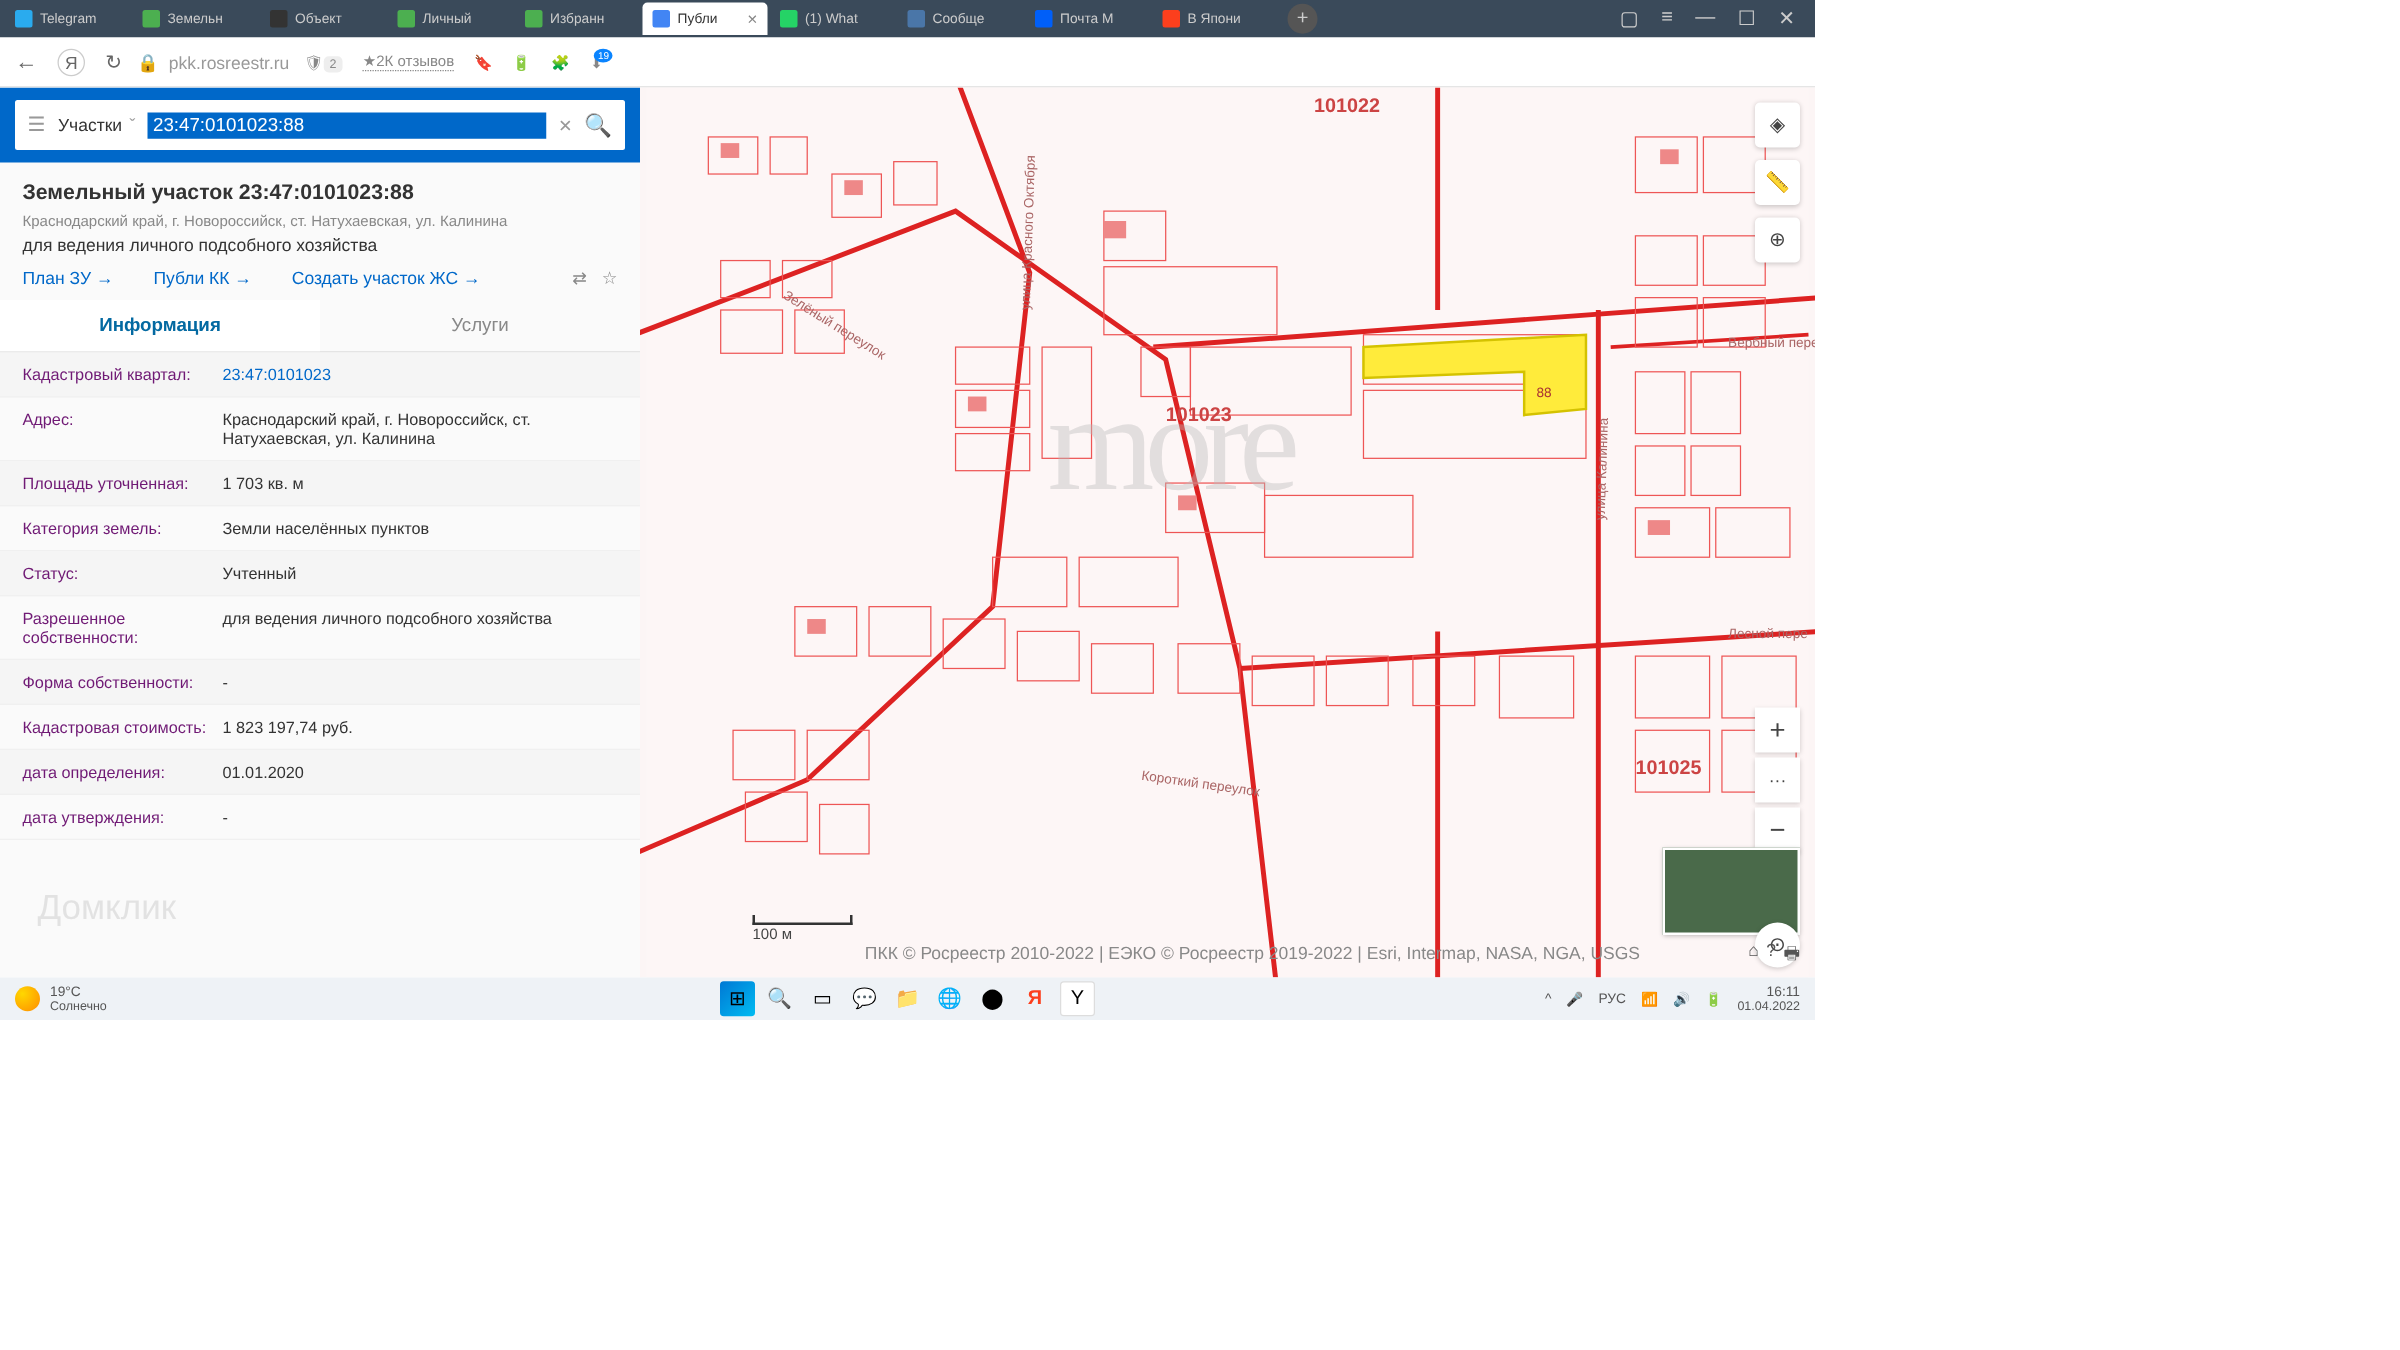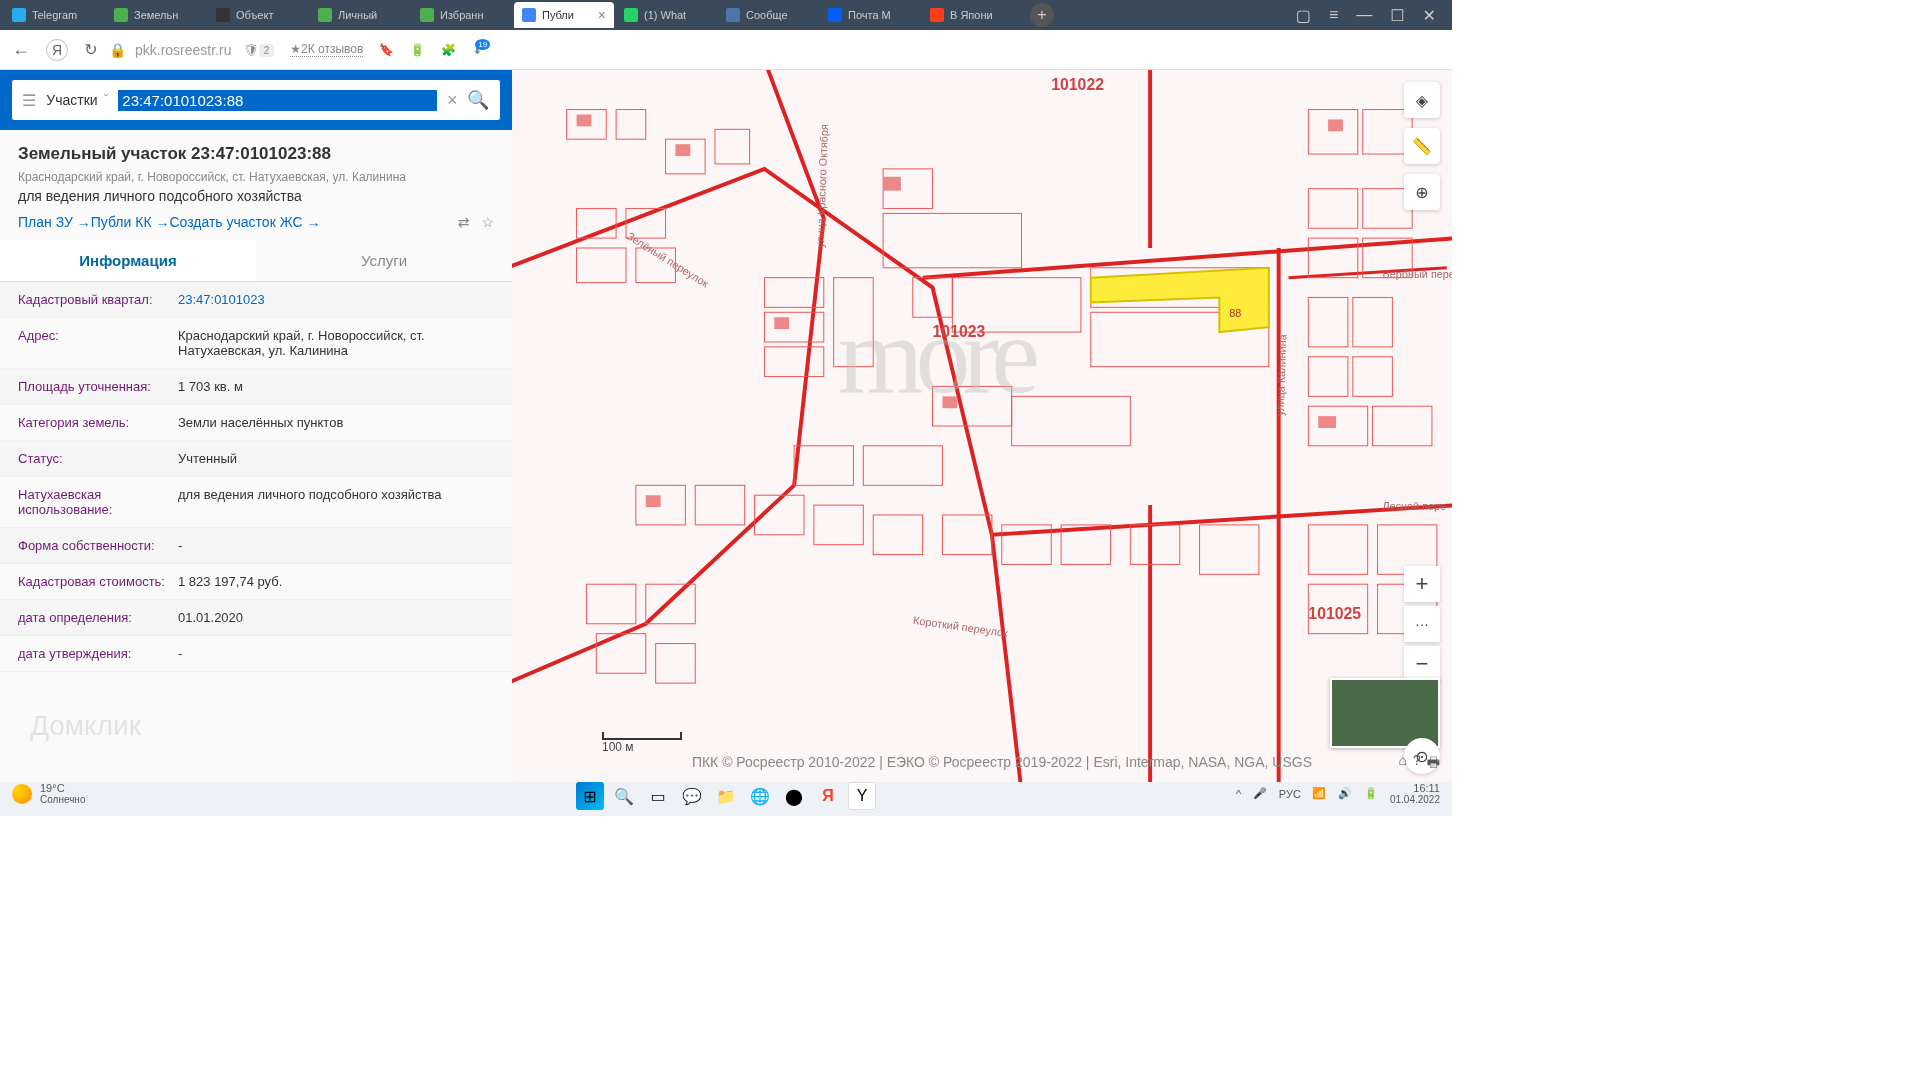--- a/index.html
+++ b/index.html
@@ -24,21 +24,21 @@
 .search-box{flex:1;background:#fff;border-radius:2px;height:40px;display:flex;align-items:center;padding:0 10px;gap:10px}
 .menu-icon{color:#999}
 .search-type{color:#333;font-size:14px;display:flex;align-items:center;gap:6px}
 .search-input{flex:1;border:none;outline:none;font-size:15px;background:#0068c9;color:#fff;padding:2px 4px}
 .search-clear{color:#999;font-size:18px;cursor:pointer}
 .search-btn{color:#0068c9;font-size:18px}
 .parcel-header{padding:14px 18px 10px}
 .parcel-title{font-size:17px;font-weight:bold;color:#333;margin-bottom:6px}
 .parcel-addr{font-size:12px;color:#888;margin-bottom:4px}
 .parcel-use{font-size:14px;color:#333;margin-bottom:10px}
-.links-row{display:flex;gap:0;font-size:14px}
+.links-row{display:flex;gap:32px;font-size:14px}
 .link{color:#0068c9;cursor:pointer}
 .links-icons{margin-left:auto;display:flex;gap:12px;color:#888}
 .tabs{display:flex;border-bottom:1px solid #ddd}
 .tab-btn{flex:1;padding:12px;text-align:center;font-size:15px;color:#888;cursor:pointer}
 .tab-btn.active{color:#0369a1;font-weight:bold;background:#fff}
 .info-row{display:flex;padding:10px 18px;font-size:13px;border-bottom:1px solid #f0f0f0}
 .info-row:nth-child(odd){background:#f5f5f5}
 .info-label{width:160px;color:#701a75;flex-shrink:0}
 .info-value{color:#333;flex:1}
 .info-value.link-val{color:#0068c9}
@@ -47,21 +47,21 @@
 .watermark{position:absolute;top:40%;left:45%;transform:translate(-50%,-50%);font-size:110px;color:#bbb;opacity:0.4;font-weight:300;letter-spacing:-8px;pointer-events:none;font-family:Georgia,serif}
 .map-controls{position:absolute;right:12px;top:12px;display:flex;flex-direction:column;gap:10px}
 .map-ctrl{width:36px;height:36px;background:#fff;border-radius:4px;box-shadow:0 1px 4px rgba(0,0,0,0.2);display:flex;align-items:center;justify-content:center;color:#444;cursor:pointer}
 .zoom-controls{position:absolute;right:12px;bottom:100px;display:flex;flex-direction:column;gap:4px}
 .zoom-btn{width:36px;height:36px;background:#fff;box-shadow:0 1px 4px rgba(0,0,0,0.2);display:flex;align-items:center;justify-content:center;font-size:22px;color:#444;cursor:pointer}
 .minimap{position:absolute;right:12px;bottom:34px;width:110px;height:70px;background:#4a6a4a;border:2px solid #fff;box-shadow:0 1px 4px rgba(0,0,0,0.3)}
 .bottom-right-icons{position:absolute;right:12px;bottom:8px;display:flex;gap:8px;color:#444}
 .scale-bar{position:absolute;left:90px;bottom:28px;color:#444;font-size:12px}
 .scale-line{width:80px;height:8px;border-left:2px solid #333;border-right:2px solid #333;border-bottom:2px solid #333}
 .attribution{position:absolute;right:140px;bottom:12px;font-size:14px;color:#888}
-.taskbar{position:absolute;bottom:0;left:0;right:0;height:34px;background:#eef2f6;display:flex;align-items:flex-start;padding:0 12px}
+.taskbar{position:absolute;bottom:0;left:0;right:0;height:34px;background:#eef2f6;display:flex;align-items:center;padding:0 12px}
 .weather{display:flex;align-items:center;gap:8px;font-size:11px;color:#555}
 .weather-icon{width:20px;height:20px;background:radial-gradient(circle at 30% 30%,#ffd700,#ff8c00);border-radius:50%}
 .task-center{position:absolute;left:50%;transform:translateX(-50%);display:flex;gap:6px}
 .task-icon{width:28px;height:28px;border-radius:3px;display:flex;align-items:center;justify-content:center}
 .task-right{margin-left:auto;display:flex;gap:12px;align-items:center;font-size:11px;color:#555}
 .domclick-wm{position:absolute;left:30px;bottom:40px;font-size:28px;color:#ccc;opacity:0.5;font-weight:300}
 </style>
 </head>
 <body>
 
@@ -185,21 +185,21 @@
         </div>
         <div class="info-row">
           <div class="info-label">Категория земель:</div>
           <div class="info-value ">Земли населённых пунктов</div>
         </div>
         <div class="info-row">
           <div class="info-label">Статус:</div>
           <div class="info-value ">Учтенный</div>
         </div>
         <div class="info-row">
-          <div class="info-label">Натухаевская использование:</div>
+          <div class="info-label">Разрешенное собственности:</div>
           <div class="info-value ">для ведения личного подсобного хозяйства</div>
         </div>
         <div class="info-row">
           <div class="info-label">Форма собственности:</div>
           <div class="info-value ">-</div>
         </div>
         <div class="info-row">
           <div class="info-label">Кадастровая стоимость:</div>
           <div class="info-value ">1 823 197,74 руб.</div>
         </div>

